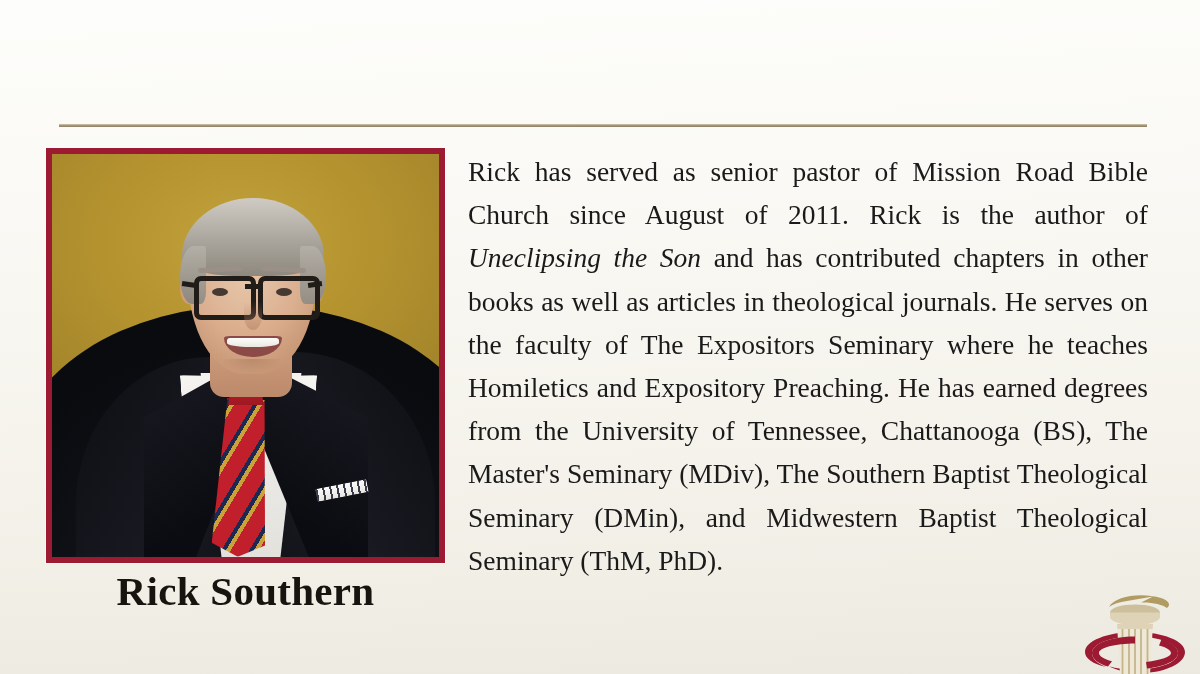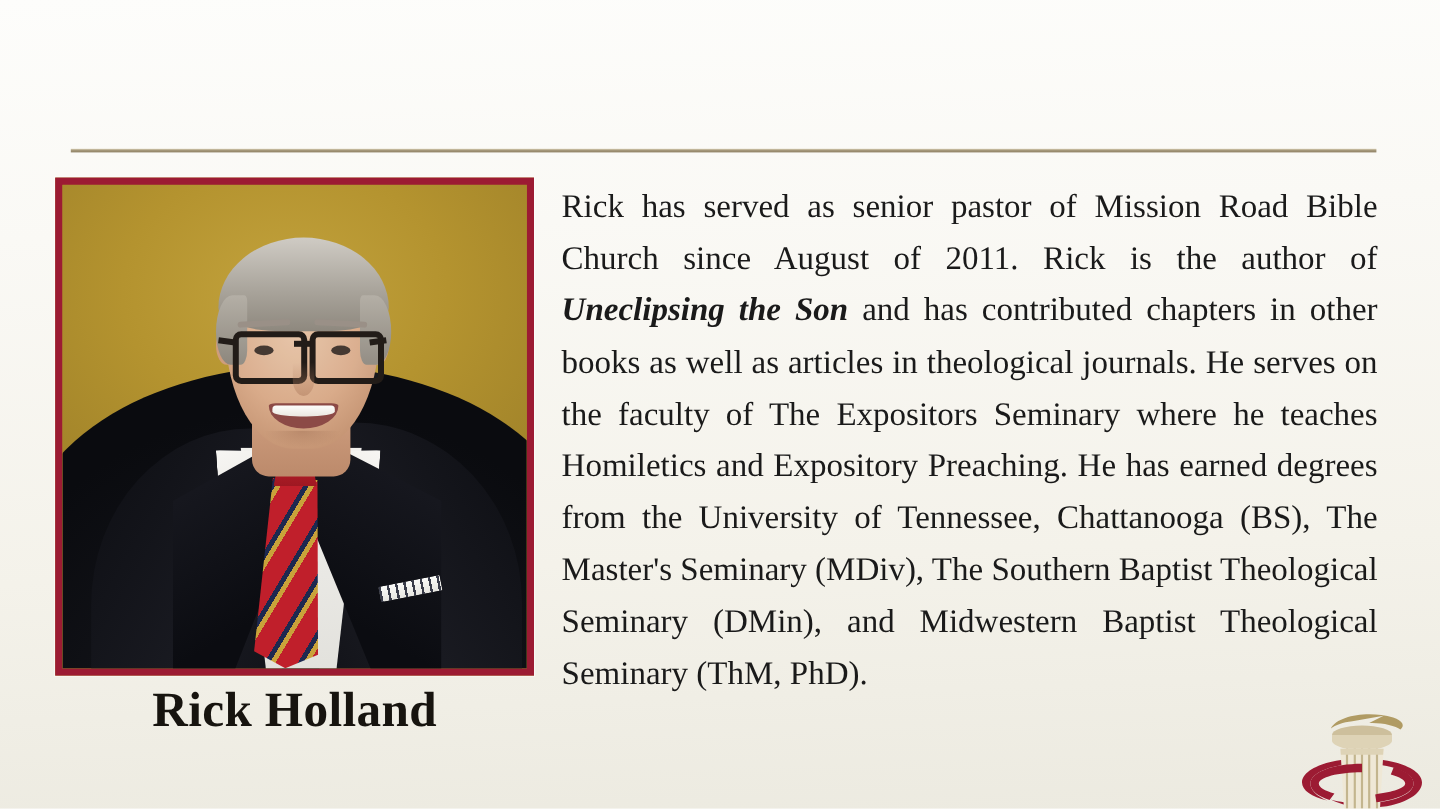--- a/index.html
+++ b/index.html
@@ -245,21 +245,21 @@
     top: 150px;
     width: 680px;
     font-family: "Liberation Serif", "DejaVu Serif", serif;
     font-size: 27.5px;
     line-height: 43.2px;
     color: #1a1a1a;
     text-align: justify;
     text-justify: inter-word;
     hyphens: none;
   }
-  #bio em { font-style: italic; font-weight: bold; }
+  #bio em { font-style: italic; }
 
   
   #logo {
     position: absolute;
     left: 1083px;
     top: 588px;
     width: 104px;
     height: 86px;
   }
 </style>
@@ -301,21 +301,21 @@
       <div class="p" id="temple-l"></div>
       <div class="p" id="temple-r"></div>
       <div class="p" id="nose"></div>
       <div class="p" id="mouth">
         <div id="teeth"></div>
       </div>
       <div class="p" id="chin-shadow"></div>
     </div>
   </div>
 
-  <div id="name">Rick Holland</div>
+  <div id="name">Rick Southern</div>
 
   <div id="bio"><span>Rick has served as senior pastor of Mission Road Bible Church since August of 2011. Rick is the author of </span><em>Uneclipsing the Son</em><span> and has contributed chapters in other books as well as articles in theological journals. He serves on the faculty of The Expositors Seminary where he teaches Homiletics and Expository Preaching. He has earned degrees from the University of Tennessee, Chattanooga (BS), The Master's Seminary (MDiv), The Southern Baptist Theological Seminary (DMin), and Midwestern Baptist Theological Seminary (ThM, PhD).</span></div>
 
   <div id="logo">
     <svg viewBox="0 0 104 86" width="104" height="86" xmlns="http://www.w3.org/2000/svg">
 
       <path d="M26 19 C32 8, 58 4, 78 10 C86 12.5, 88 17, 84 20 C80 16.5, 68 14, 58 14.5 L70 8.5 L44 13 C36 14, 30 16, 26 19 Z" fill="#b09b63"></path>
 
       <ellipse cx="52" cy="24.5" rx="25" ry="8" fill="#cdbf9c"></ellipse>
       <path d="M27 24.5 L27 29 C27 33.4, 38.2 37, 52 37 C65.8 37, 77 33.4, 77 29 L77 24.5 Z" fill="#ded3b6"></path>

